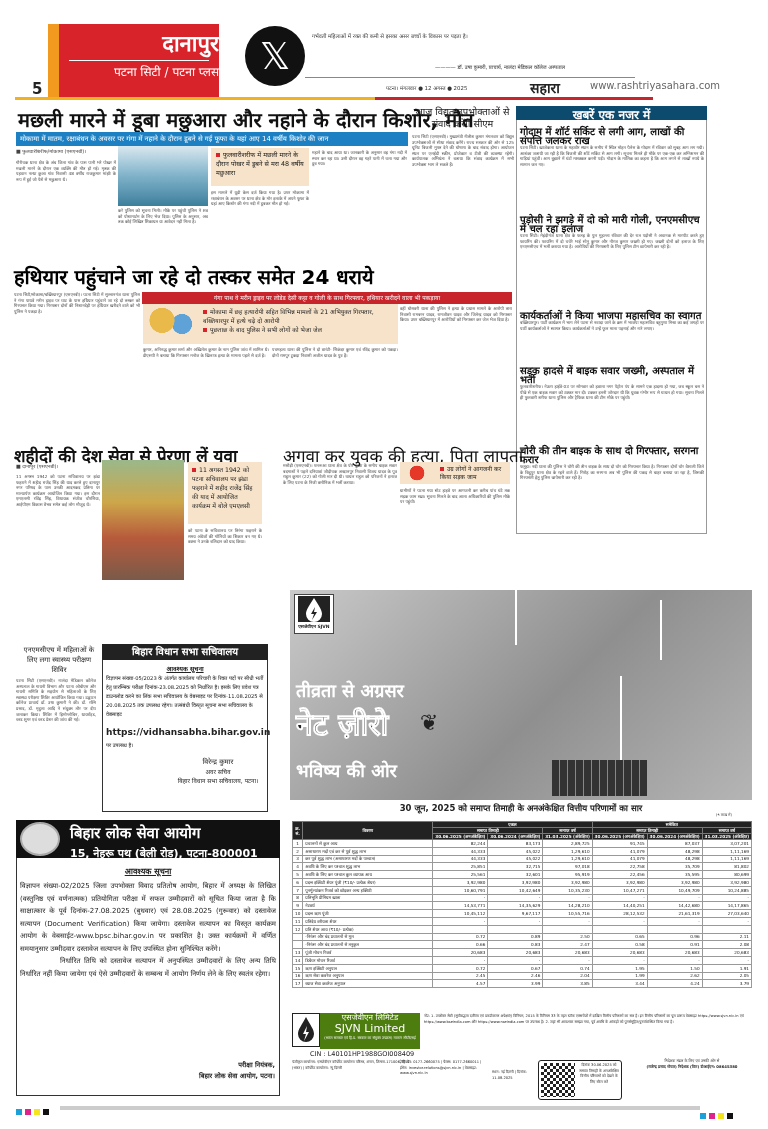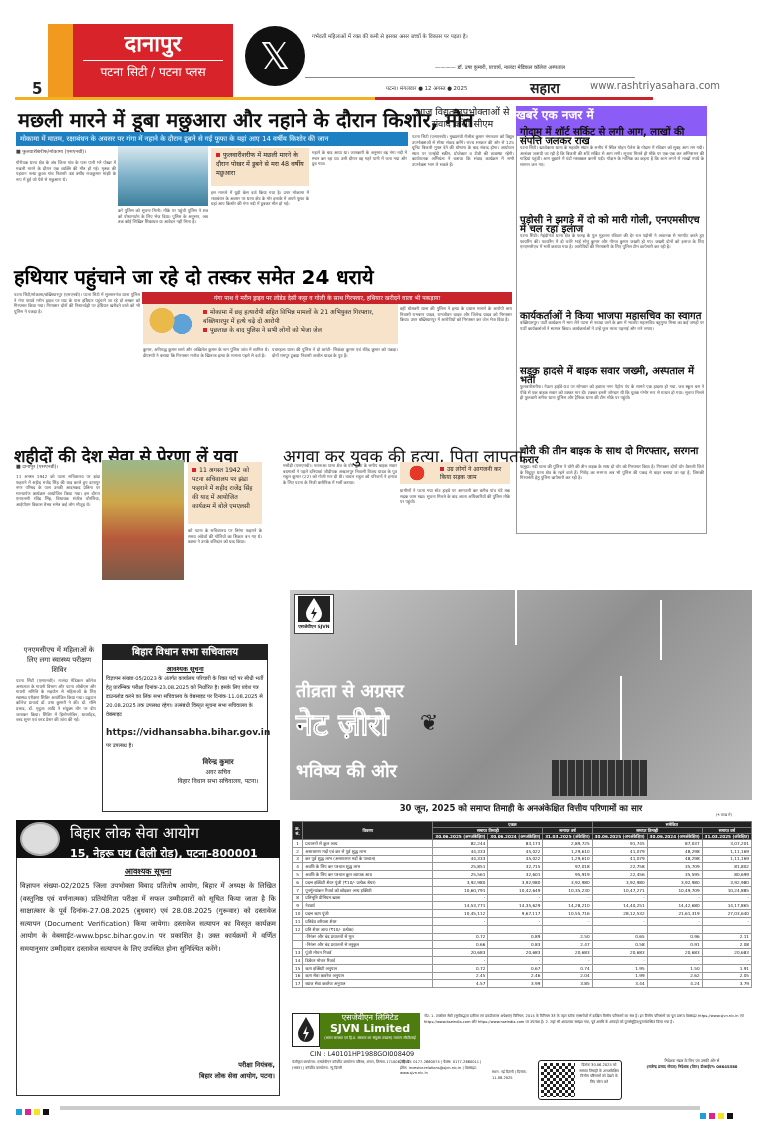--- a/index.html
+++ b/index.html
@@ -1,21 +1,21 @@
 <!DOCTYPE html>
 <html><head>
 <meta charset="utf-8">
 <style>
 *{box-sizing:border-box;margin:0;padding:0}
 body{width:768px;height:1129px;background:#fff;font-family:"DejaVu Sans",sans-serif;color:#222;position:relative;overflow:hidden}
 .abs{position:absolute}
 .ptxt{font-size:4.2px;line-height:5.6px;color:#444;text-align:justify;overflow:hidden}
 
 .mast-orange{left:48px;top:24px;width:25px;height:73px;background:#f29a1f}
-.mast-red{left:73px;top:24px;width:160px;height:73px;background:#d8232a;color:#fff;text-align:center}
+.mast-red{left:59px;top:24px;width:160px;height:73px;background:#d8232a;color:#fff;text-align:right}
 .mast-red .t1{font-size:22px;line-height:30px;margin-top:4px;font-weight:bold;font-family:"DejaVu Serif",serif}
 .mast-red .rule{height:1px;background:#fff;margin:2px 10px}
 .mast-red .t2{font-size:12px;line-height:18px}
 .pageno{left:32px;top:80px;font-size:15px;font-weight:bold;color:#222}
 .xlogo{left:245px;top:26px;width:60px;height:60px;border-radius:50%;background:#111;color:#fff;font-size:38px;text-align:center;line-height:60px;font-family:"DejaVu Sans",sans-serif}
 .quote{left:312px;top:32px;width:300px;font-size:5.4px;line-height:8px;color:#333}
 .quote-by{left:435px;top:63px;font-size:5.2px;color:#333}
 .quote-line{left:305px;top:77px;width:330px;height:1px;background:#888}
 .dateline{left:386px;top:84px;font-size:5.4px;color:#333}
 .sahara{left:530px;top:78px;font-size:14px;font-weight:bold;color:#222;font-family:"DejaVu Serif",serif}
@@ -23,21 +23,21 @@
 .topbar-y{left:15px;top:97px;width:360px;height:3px;background:#f2b21f}
 .topbar-r{left:375px;top:97px;width:278px;height:3px;background:#c8242b}
 
 .h1{left:18px;top:106px;font-size:20px;font-weight:bold;color:#111;white-space:nowrap}
 .blue-strap{left:16px;top:132px;width:392px;height:14px;background:#1d80c3;color:#fff;font-size:7px;line-height:14px;padding-left:4px;white-space:nowrap;overflow:hidden}
 .pic-hands{left:118px;top:146px;width:90px;height:60px;background:linear-gradient(180deg,#d9e8ef 0%,#7fb2c9 50%,#3d7f9c 100%)}
 .sidebox1{left:211px;top:148px;width:98px;height:38px;background:#f6e3c9;font-size:6.4px;line-height:9px;padding:3px 5px;color:#222}
 .sq{display:inline-block;width:4px;height:4px;background:#d8232a;margin-right:3px;vertical-align:middle}
 .h-right1{left:410px;top:106px;width:105px;text-align:center;font-size:9.5px;line-height:12px;color:#222;font-family:"DejaVu Serif",serif}
 .khabar-box{left:516px;top:106px;width:191px;height:180px;border:1px solid #999}
-.khabar-title{left:516px;top:106px;width:191px;height:30px;background:#8b5cf6;color:#fff;font-size:12px;font-weight:bold;line-height:18px}
+.khabar-title{left:516px;top:106px;width:191px;height:14px;background:#0c4a6e;color:#fff;text-align:center;font-size:12px;font-weight:bold;line-height:18px}
 .kh-head{font-size:10px;line-height:9px;font-weight:bold;color:#111}
 
 .h2{left:14px;top:263px;font-size:20px;font-weight:bold;color:#000000;white-space:nowrap}
 .red-strap{left:142px;top:292px;width:370px;height:12px;background:#c8242b;color:#fff;font-size:6px;line-height:12px;text-align:center;white-space:nowrap;overflow:hidden}
 .sidebox2{left:143px;top:304px;width:255px;height:40px;background:#f6e3c9}
 .cartoon{left:147px;top:306px;width:50px;height:36px;background:radial-gradient(circle at 30% 40%,#e9b94a 0 30%,transparent 31%),radial-gradient(circle at 70% 50%,#5fa2d8 0 25%,transparent 26%)}
 .sb2-line{font-size:6.2px;line-height:9px;color:#222;white-space:nowrap}
 
 .h3{left:14px;top:444px;font-size:17px;font-weight:bold;color:#111;white-space:nowrap}
 .h4{left:283px;top:444px;font-size:17px;color:#111;white-space:nowrap}
@@ -51,21 +51,21 @@
 .vs-box{left:102px;top:644px;width:166px;height:168px;border:1px solid #333}
 .vs-title{left:102px;top:644px;width:166px;height:16px;background:#222;color:#fff;text-align:center;font-size:10px;font-weight:bold;line-height:16px}
 .vs-sub{left:102px;top:664px;width:166px;text-align:center;font-size:6.4px;text-decoration:underline;font-weight:bold;color:#222}
 .vs-body{left:106px;top:674px;width:160px;font-size:5.2px;line-height:9px;color:#222}
 .vs-url{left:106px;top:727px;font-size:9px;font-weight:bold;color:#222;white-space:nowrap}
 .vs-sign{left:170px;top:758px;width:96px;text-align:center;font-size:6px;line-height:9px;color:#222}
 
 .bp-box{left:16px;top:820px;width:264px;height:276px;border:1px solid #333}
 .bp-head{left:16px;top:820px;width:264px;height:38px;background:#111}
 .bp-seal{left:20px;top:822px;width:40px;height:34px;border-radius:50%;background:#ddd;border:2px solid #aaa}
-.bp-title{left:70px;top:822px;font-size:15px;font-weight:normal;color:#fff;white-space:nowrap}
+.bp-title{left:70px;top:822px;font-size:15px;font-weight:bold;color:#fff;white-space:nowrap}
 .bp-addr{left:70px;top:845px;font-size:11px;font-weight:bold;color:#fff;white-space:nowrap}
 .bp-sub{left:16px;top:865px;width:264px;text-align:center;font-size:8px;font-weight:bold;text-decoration:underline;color:#222}
 .bp-body{left:20px;top:880px;width:256px;font-size:7px;line-height:12.5px;color:#222;text-align:justify}
 .bp-sign{left:120px;top:1060px;width:155px;text-align:right;font-size:6.5px;line-height:11px;font-weight:bold;color:#222}
 
 .sj-ad{left:290px;top:590px;width:462px;height:210px;background:linear-gradient(135deg,#c9c9c9 0%,#8f8f8f 55%,#b5b5b5 100%)}
 .sj-logo{left:294px;top:594px;width:40px;height:40px;background:#fff;border:1px solid #444}
 .sj-logo-in{left:298px;top:596px;width:32px;height:26px;background:#222}
 .sj-logo-txt{left:294px;top:623px;width:40px;text-align:center;font-size:4.5px;font-weight:bold;color:#222}
 .sj-t1{left:296px;top:678px;font-size:18px;font-weight:bold;color:#fff;white-space:nowrap}
@@ -78,21 +78,21 @@
 
 .fin-table{left:292px;top:821px;width:460px;border-collapse:collapse;font-size:4.2px;position:absolute}
 .fin-table th{background:#222;color:#fff;font-weight:bold;border:1px solid #777;padding:0 1px;text-align:center;height:6px}
 .fin-table td{border:1px solid #999;padding:0 2px;height:7.8px;color:#222;text-align:right;white-space:nowrap}
 .fin-table td.d{text-align:left}
 .fin-table td.n{text-align:center;width:8px}
 
 .sjf-logo{left:292px;top:1013px;width:28px;height:34px;background:#fff;border:1px solid #222}
 .sjf-name{left:320px;top:1013px;width:100px;height:36px;background:#4d7c0f;color:#fff;text-align:center}
 .sjf-name .a{font-size:8px;line-height:10px}
-.sjf-name .b{font-size:11px;font-weight:bold;line-height:12px}
+.sjf-name .b{font-size:11px;font-weight:normal;line-height:12px}
 .sjf-name .c{font-size:3.6px;line-height:6px}
 .sjf-note{left:424px;top:1014px;width:330px;font-size:3.6px;line-height:5.5px;color:#222}
 .sjf-cin{left:310px;top:1050px;font-size:6.5px;color:#222}
 .sjf-addr{left:292px;top:1060px;width:120px;font-size:3.6px;line-height:5.5px;color:#222}
 .sjf-contact{left:400px;top:1060px;width:90px;font-size:3.6px;line-height:5.5px;color:#222}
 .sjf-place{left:492px;top:1070px;width:45px;font-size:3.6px;line-height:5.5px;color:#222}
 .qr-box{left:538px;top:1060px;width:84px;height:40px;border:1px solid #222;border-radius:3px}
 .qr{left:541px;top:1063px;width:34px;height:34px;background:repeating-conic-gradient(#222 0 25%,#fff 0 50%) 0 0/6px 6px}
 .qr-txt{left:578px;top:1063px;width:42px;font-size:3.6px;line-height:5.5px;text-align:center;color:#222}
 .sjf-sign{left:630px;top:1058px;width:124px;font-size:3.8px;line-height:5.5px;text-align:center;color:#222}
@@ -175,33 +175,34 @@
 <div class="abs h5">एनएमसीएच में महिलाओं के लिए लगा स्वास्थ्य परीक्षण शिविर</div>
 <div class="abs ptxt" style="left:16px;top:678px;width:80px;height:135px">पटना सिटी (एसएनबी)। नालंदा मेडिकल कॉलेज अस्पताल के गायनी विभाग और पटना ओबीएस और गायनी समिति के सहयोग से महिलाओं के लिए स्वास्थ्य परीक्षण शिविर आयोजित किया गया। उद्घाटन कॉलेज प्राचार्य डॉ. उषा कुमारी ने की। डॉ. रश्मि प्रसाद, डॉ. मृदुला आदि ने संयुक्त तौर पर दीप जलाकर किया। शिविर में हिमोग्लोबिन, थायरॉइड, ब्लड शुगर एवं ब्लड प्रेशर की जांच की गई।</div>
 
 <div class="abs vs-box"></div>
 <div class="abs vs-title">बिहार विधान सभा सचिवालय</div>
 <div class="abs vs-sub">आवश्यक सूचना</div>
 <div class="abs vs-body">विज्ञापन संख्या-05/2023 के अंतर्गत कार्यालय परिचारी के रिक्त पदों पर सीधी भर्ती हेतु प्रारम्भिक परीक्षा दिनांक-23.08.2025 को निर्धारित है। इसके लिए प्रवेश पत्र डाउनलोड करने का लिंक सभा सचिवालय के वेबसाइट पर दिनांक-11.08.2025 से 20.08.2025 तक उपलब्ध रहेगा। तत्संबंधी विस्तृत सूचना सभा सचिवालय के वेबसाइट</div>
 <div class="abs vs-url">https://vidhansabha.bihar.gov.in</div>
 <div class="abs vs-body" style="top:741px">पर उपलब्ध है।</div>
 <div class="abs vs-sign">
-  <div style="font-weight:bold;font-size:7px">विरेन्द्र कुमार</div>
+  <div style="font-weight:normal;font-size:7px">विरेन्द्र कुमार</div>
   <div>अवर सचिव</div>
   <div>बिहार विधान सभा सचिवालय, पटना।</div>
 </div>
 
 <div class="abs bp-box"></div>
 <div class="abs bp-head"></div>
 <div class="abs bp-seal"></div>
 <div class="abs bp-title">बिहार लोक सेवा आयोग</div>
 <div class="abs bp-addr">15, नेहरू पथ (बेली रोड), पटना-800001</div>
 <div class="abs bp-sub">आवश्यक सूचना</div>
 <div class="abs bp-body">
   <div>विज्ञापन संख्या-02/2025 जिला उपभोक्ता विवाद प्रतितोष आयोग, बिहार में अध्यक्ष के लिखित (वस्तुनिष्ठ एवं वर्णनात्मक) प्रतियोगिता परीक्षा में सफल उम्मीदवारों को सूचित किया जाता है कि साक्षात्कार के पूर्व दिनांक-27.08.2025 (बुधवार) एवं 28.08.2025 (गुरूवार) को दस्तावेज सत्यापन (Document Verification) किया जायेगा। दस्तावेज सत्यापन का विस्तृत कार्यक्रम आयोग के वेबसाईट-www.bpsc.bihar.gov.in पर प्रकाशित है। उक्त कार्यक्रमों में वर्णित समयानुसार उम्मीदवार दस्तावेज सत्यापन के लिए उपस्थित होना सुनिश्चित करेंगे।</div>
+  <div style="text-indent:40px">निर्धारित तिथि को दस्तावेज सत्यापन में अनुपस्थित उम्मीदवारों के लिए अन्य तिथि निर्धारित नहीं किया जायेगा एवं ऐसे उम्मीदवारों के सम्बन्ध में आयोग निर्णय लेने के लिए स्वतंत्र रहेगा।</div>
 </div>
 <div class="abs bp-sign">
   <div>परीक्षा नियंत्रक,</div>
   <div>बिहार लोक सेवा आयोग, पटना।</div>
 </div>
 
 <div class="abs sj-ad"></div>
 <div class="abs sj-logo"></div>
 <div class="abs sj-logo-in"><svg width="32" height="26" viewBox="0 0 32 26">
       <path d="M16 2 C11 10 8 14 8 18 a8 8 0 0 0 16 0 C24 14 21 10 16 2z" fill="#fff"></path>

